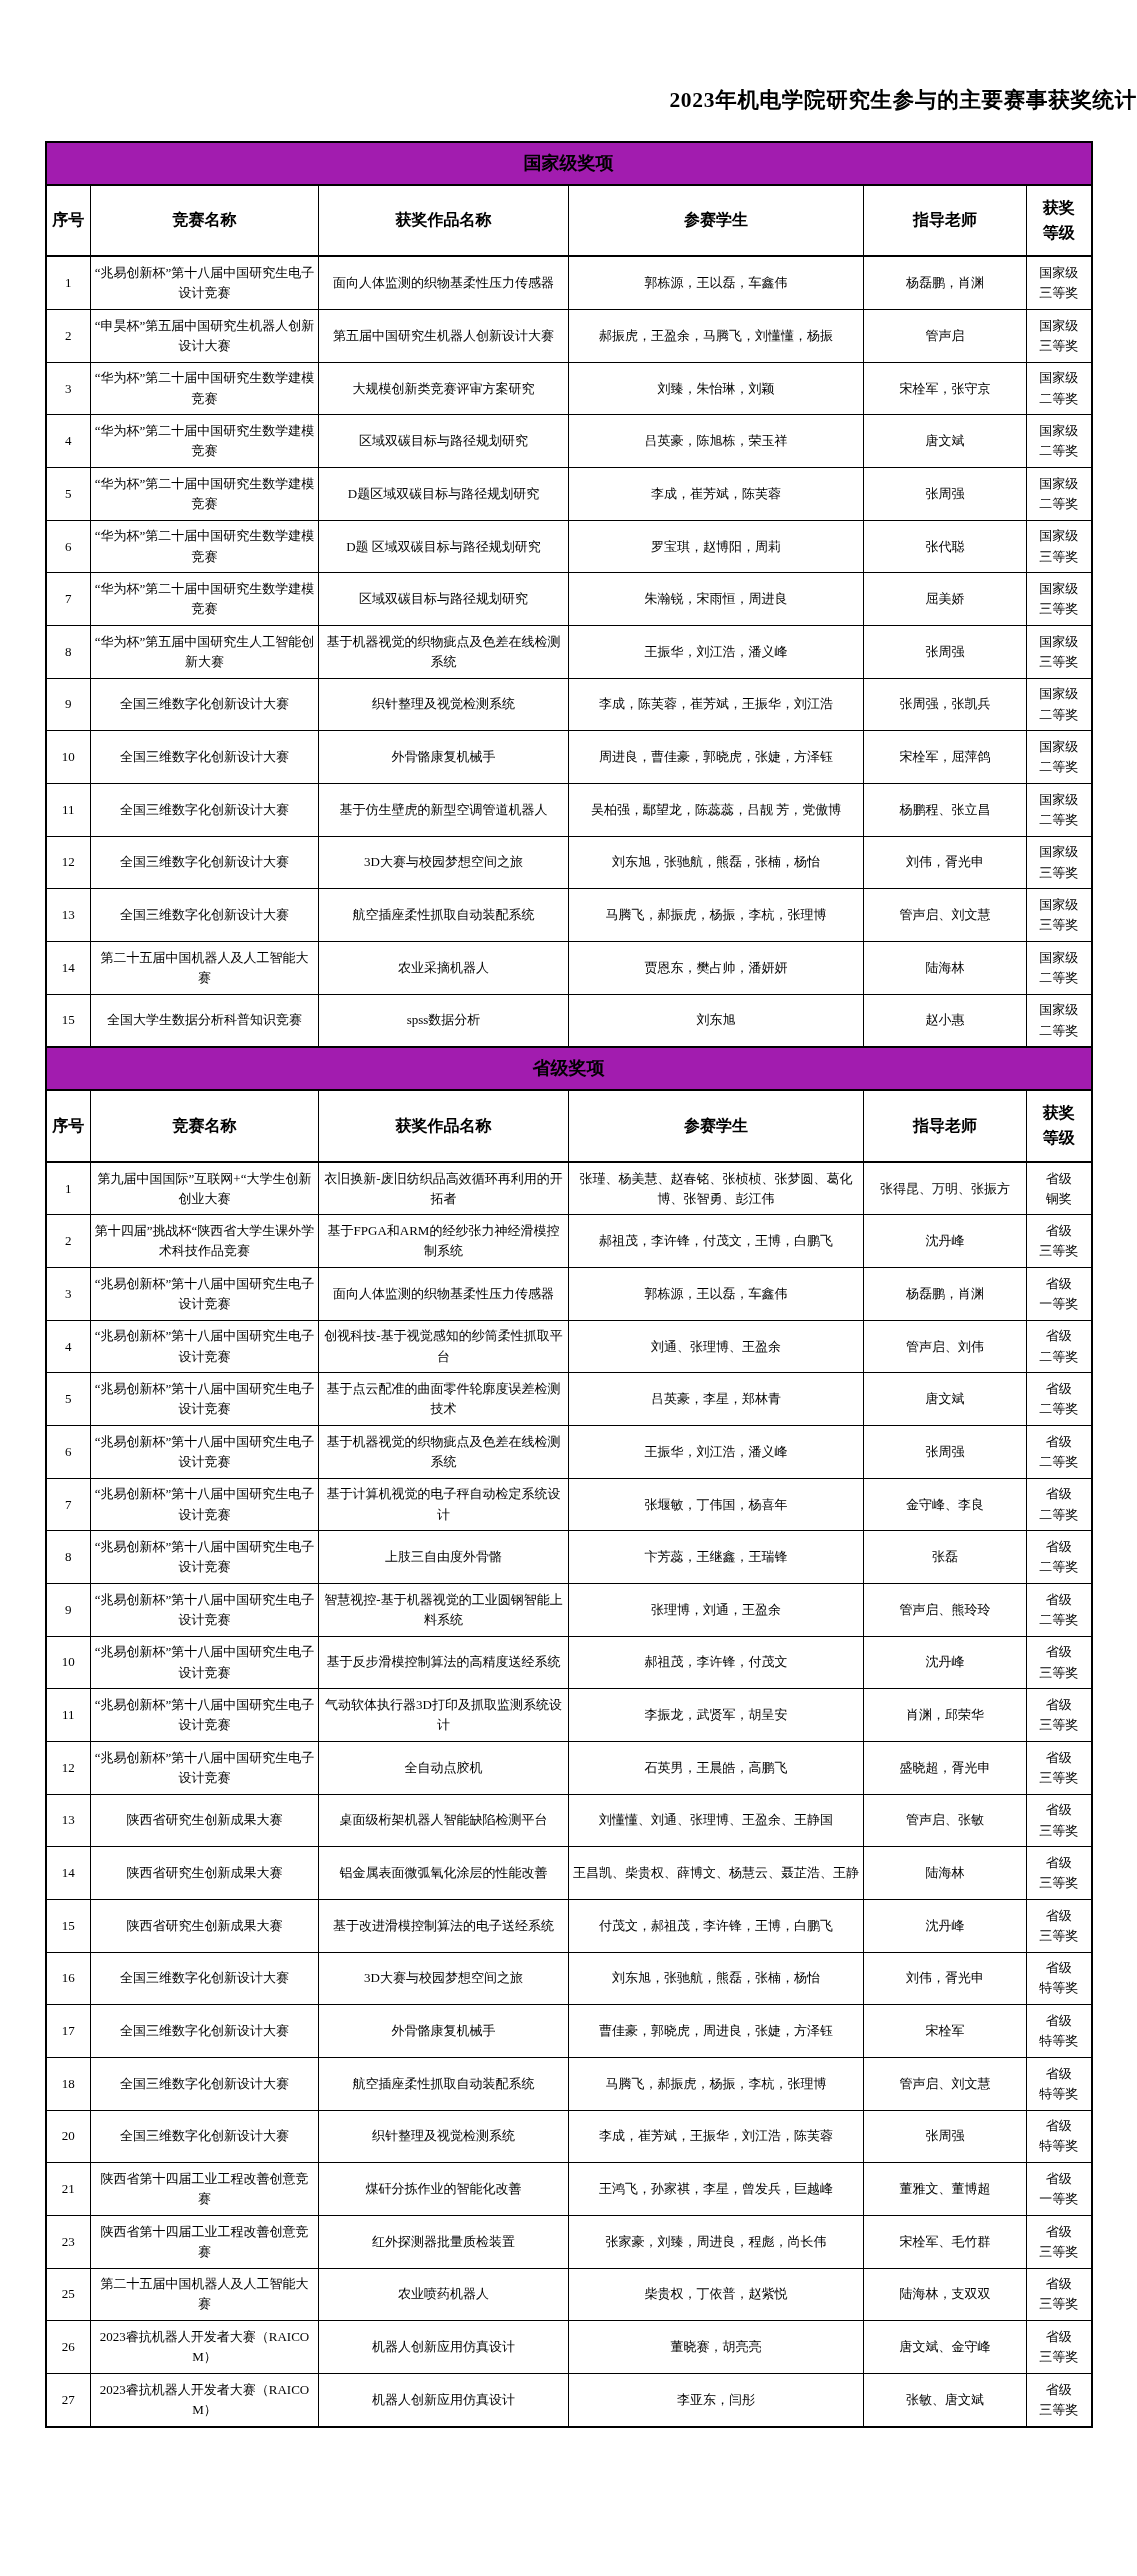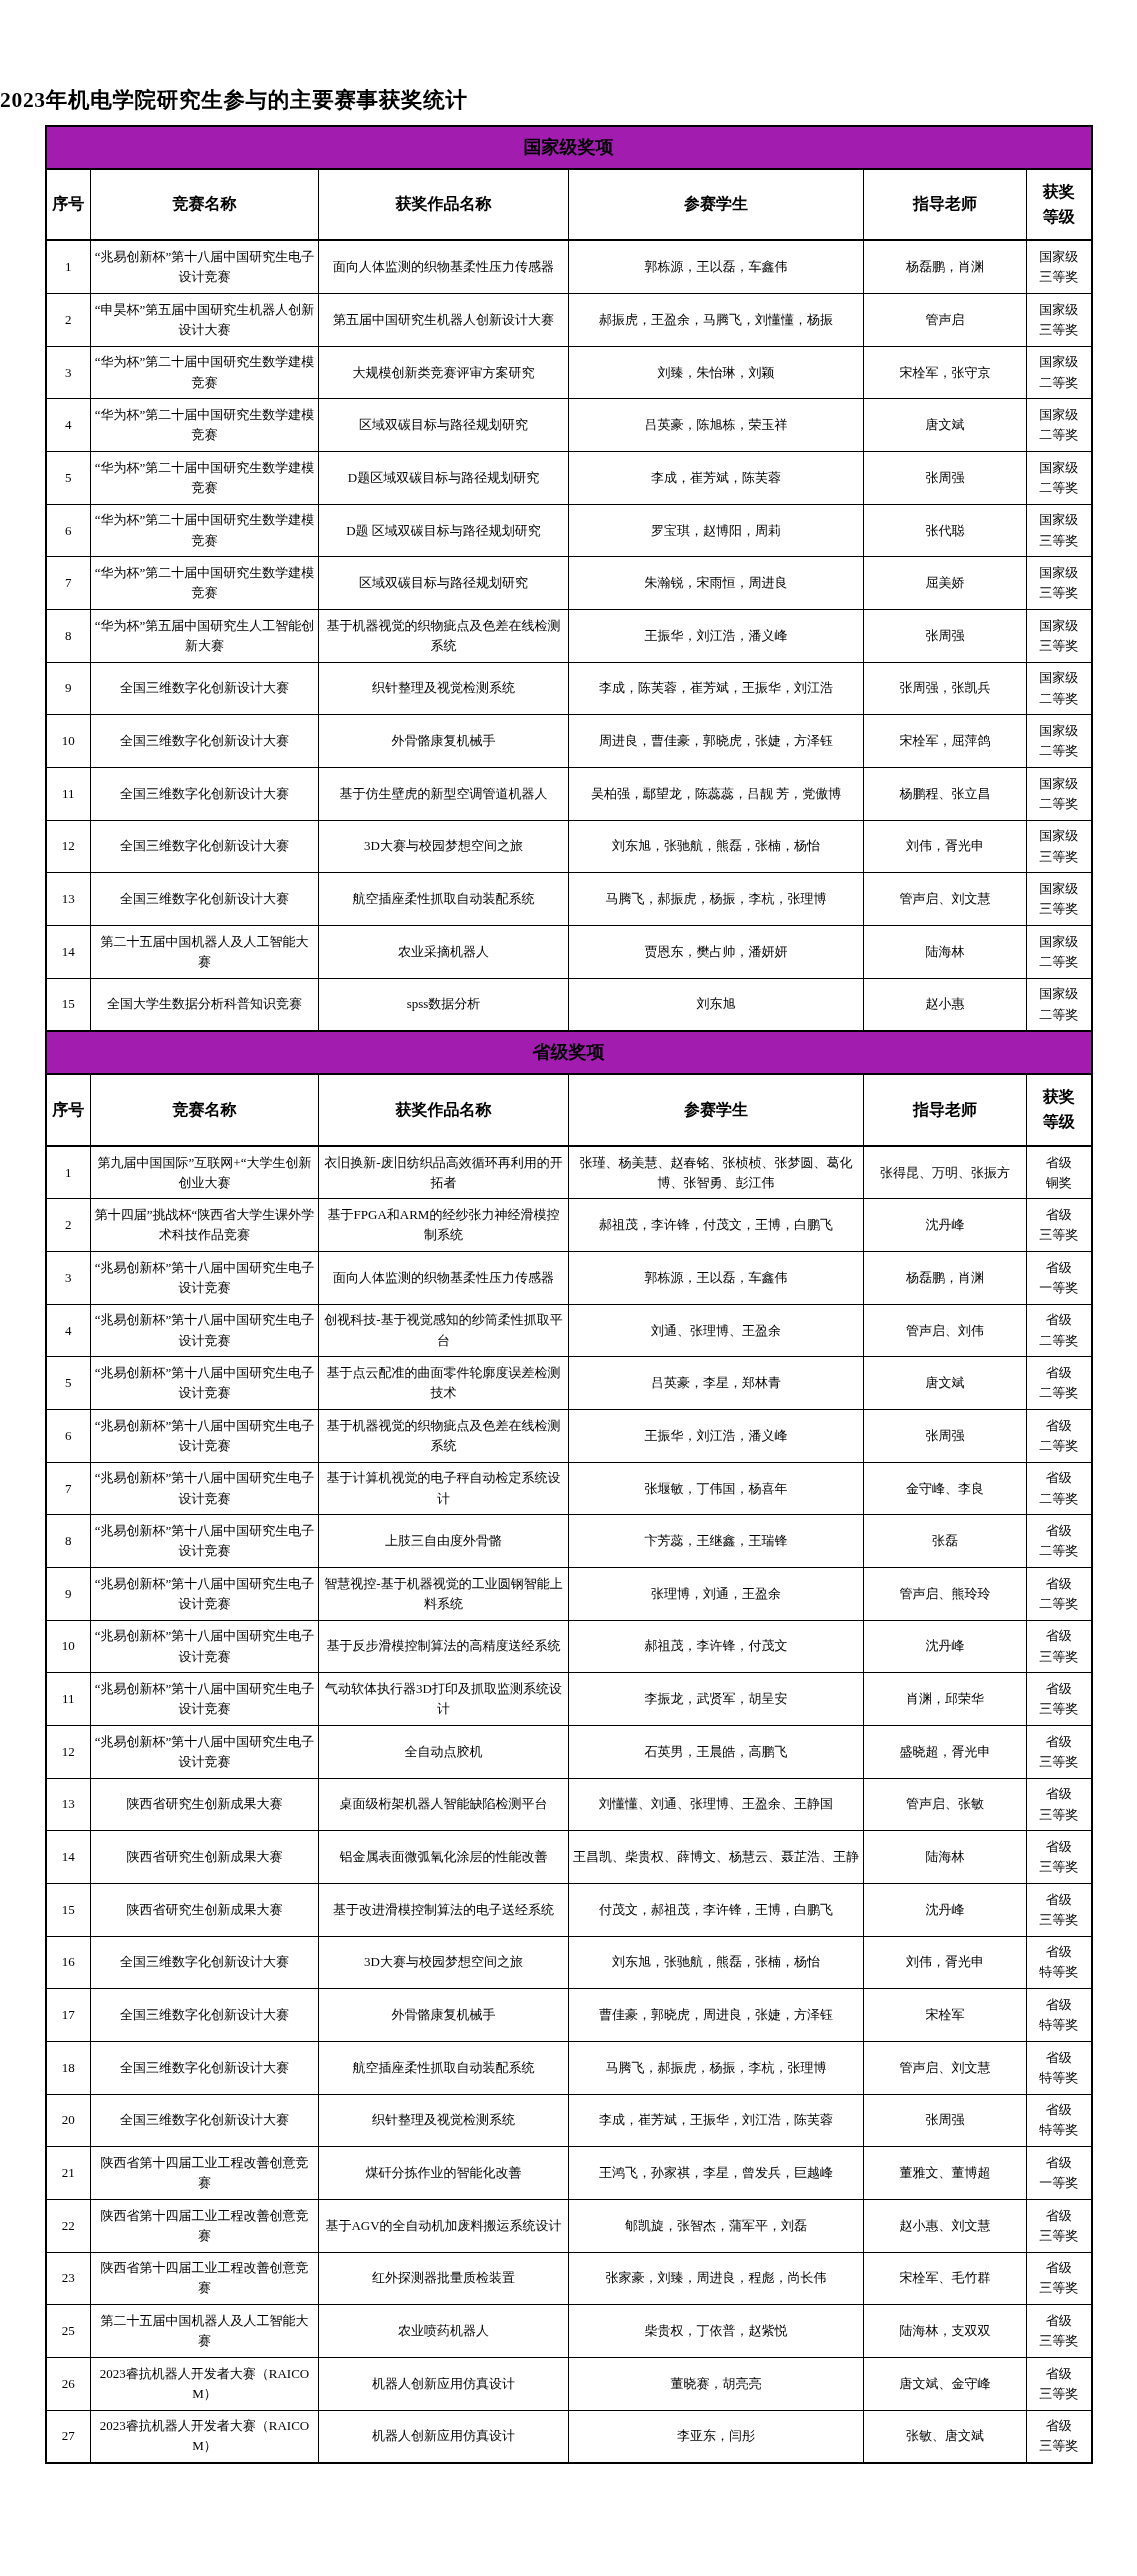--- a/index.html
+++ b/index.html
@@ -4,22 +4,22 @@
 <style>
   html,body{margin:0;padding:0;background:#ffffff;}
   body{
     width:1137px;min-height:2576px;
     font-family:"Liberation Serif","DejaVu Serif",serif;
     color:#000;
   }
   .page-title{
     margin:0;
     padding-top:85px;
-    padding-bottom:11px;
-    text-align:left;
+    padding-bottom:27px;
+    text-align:right;
     font-size:21.5px;
     font-weight:bold;
     letter-spacing:0.7px;
   }
   table.awards{
     margin:0 auto;
     width:1045px;
     border-collapse:collapse;
     table-layout:fixed;
     border:2.9px solid #000;
@@ -406,29 +406,20 @@
       <tr class="data-row">
         <td>21</td>
         <td>陕西省第十四届工业工程改善创意竞赛</td>
         <td>煤矸分拣作业的智能化改善</td>
         <td>王鸿飞，孙家祺，李星，曾发兵，巨越峰</td>
         <td>董雅文、董博超</td>
         <td class="pre">省级
 一等奖</td>
       </tr>
       <tr class="data-row">
-        <td>22</td>
-        <td>陕西省第十四届工业工程改善创意竞赛</td>
-        <td>基于AGV的全自动机加废料搬运系统设计</td>
-        <td>郇凯旋，张智杰，蒲军平，刘磊</td>
-        <td>赵小惠、刘文慧</td>
-        <td class="pre">省级
-三等奖</td>
-      </tr>
-      <tr class="data-row">
         <td>23</td>
         <td>陕西省第十四届工业工程改善创意竞赛</td>
         <td>红外探测器批量质检装置</td>
         <td>张家豪，刘臻，周进良，程彪，尚长伟</td>
         <td>宋栓军、毛竹群</td>
         <td class="pre">省级
 三等奖</td>
       </tr>
       <tr class="data-row">
         <td>25</td>

